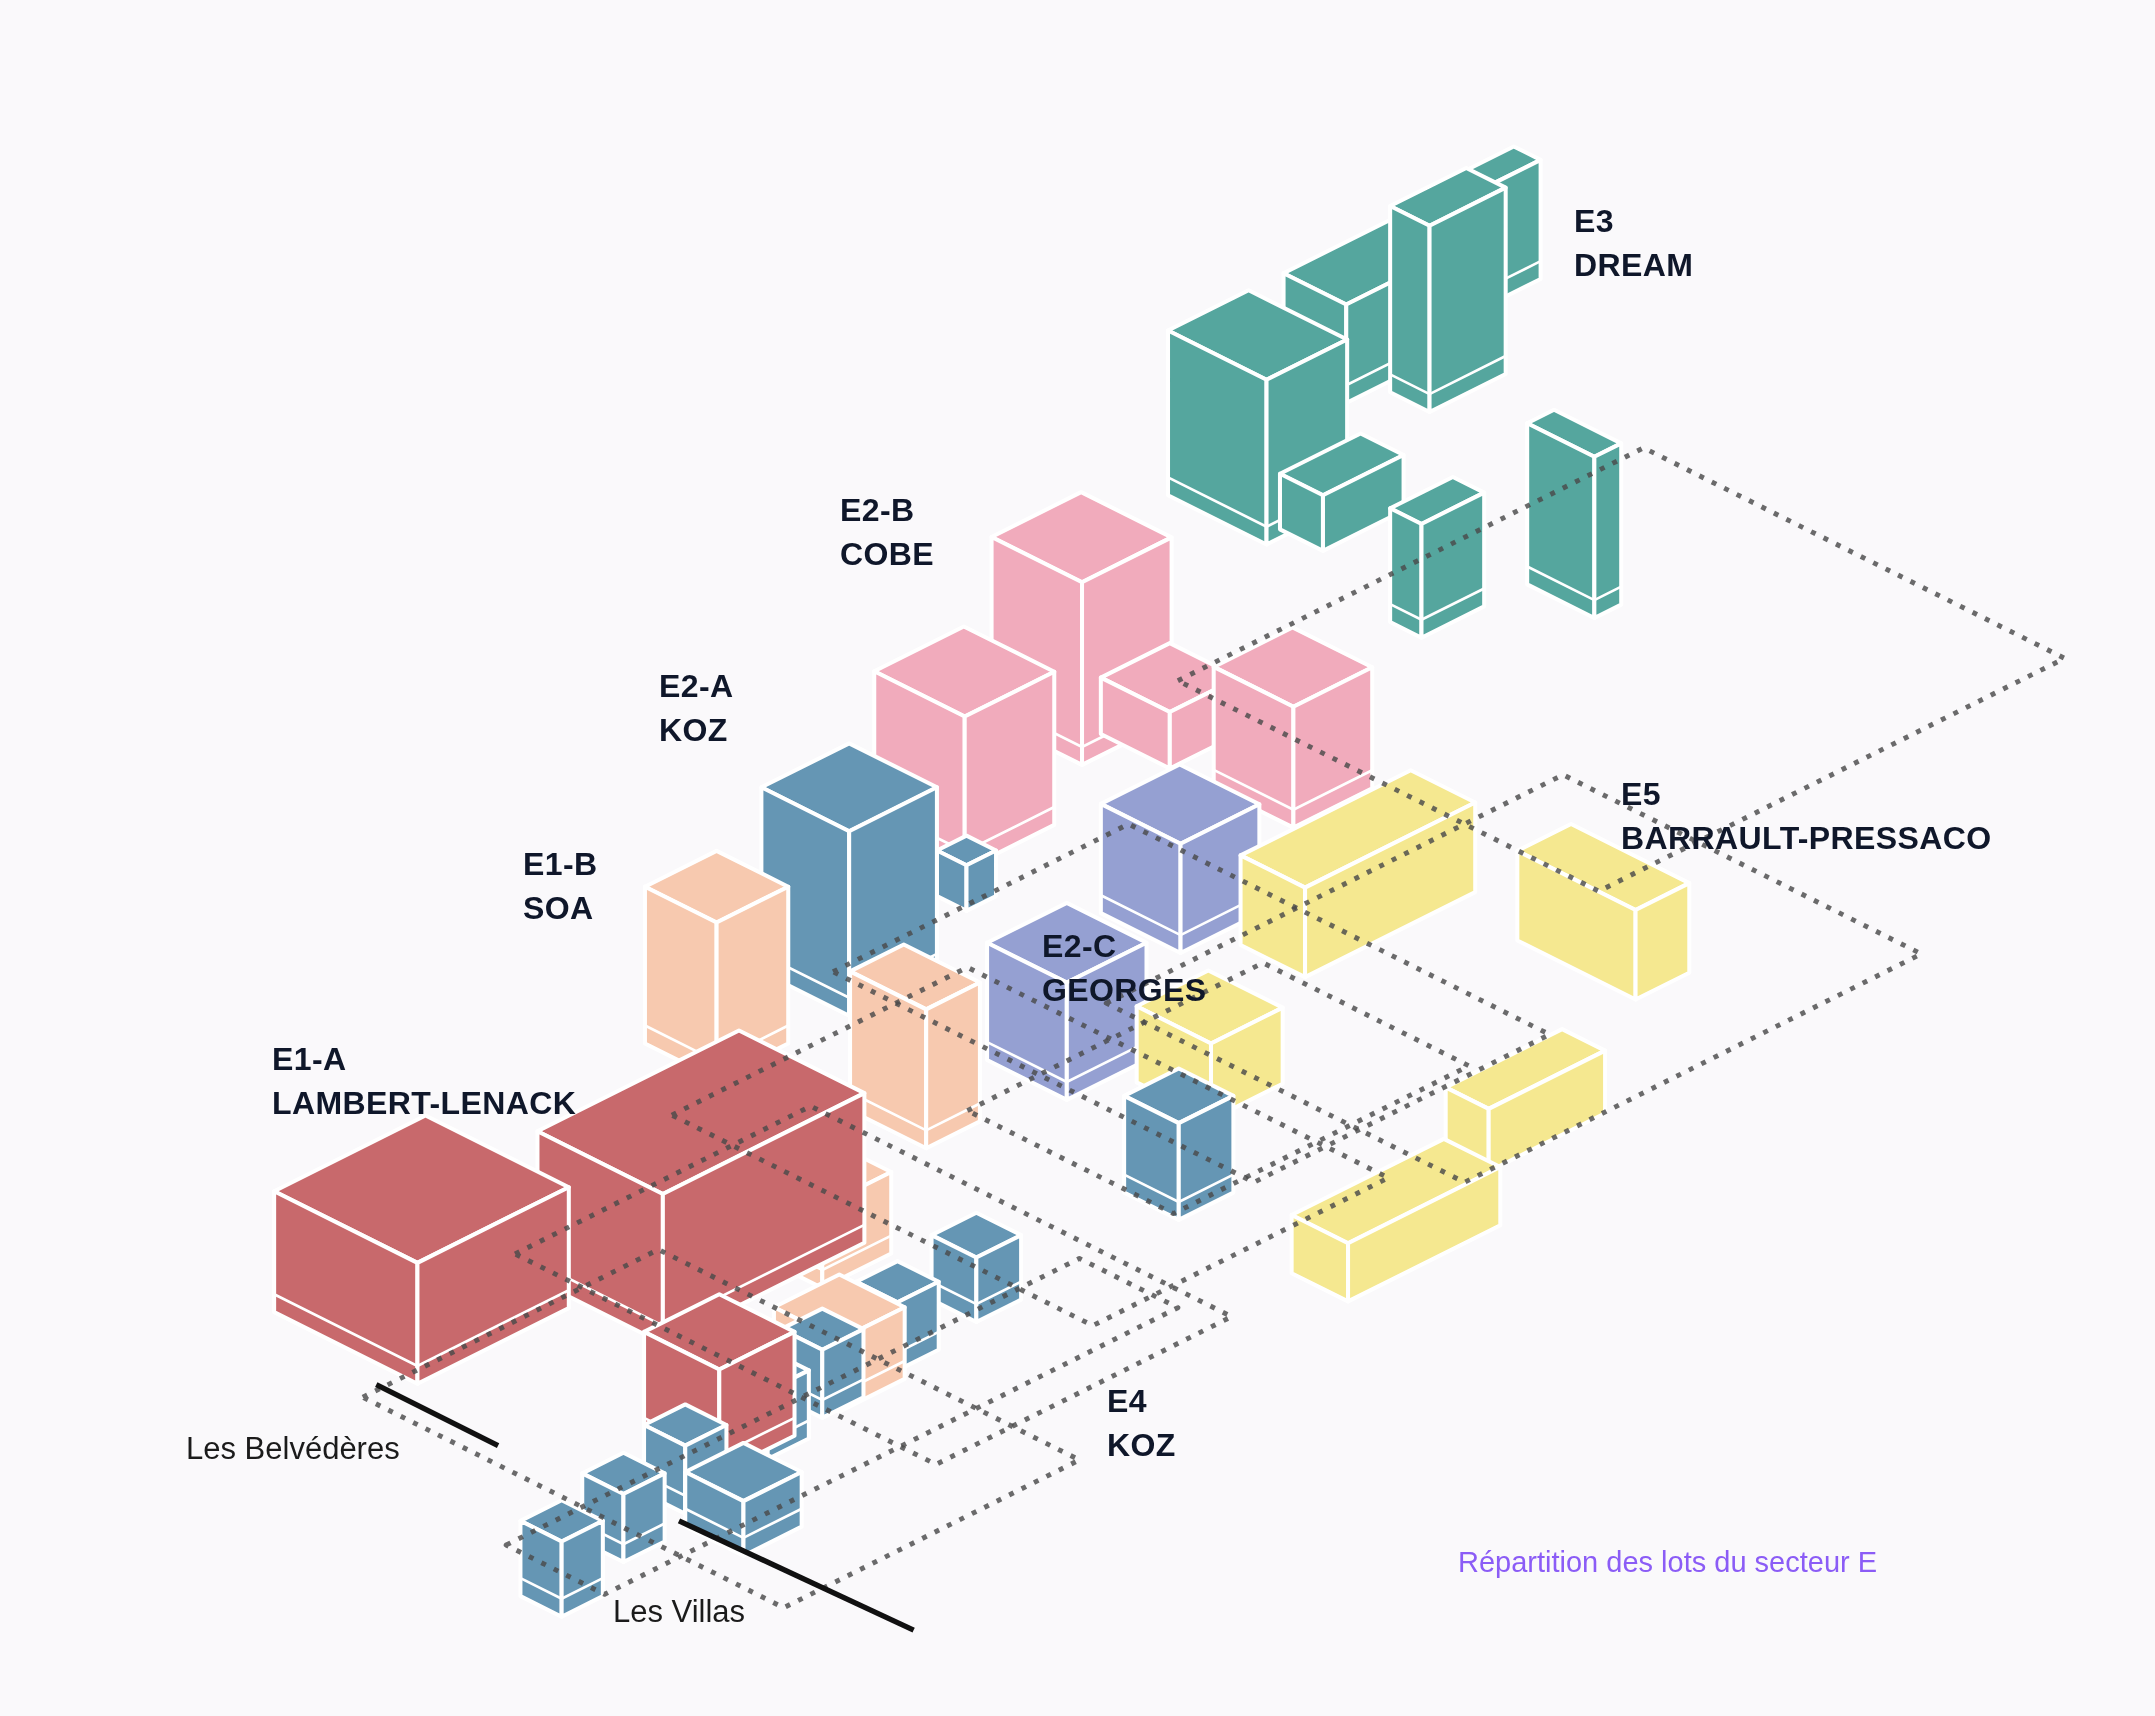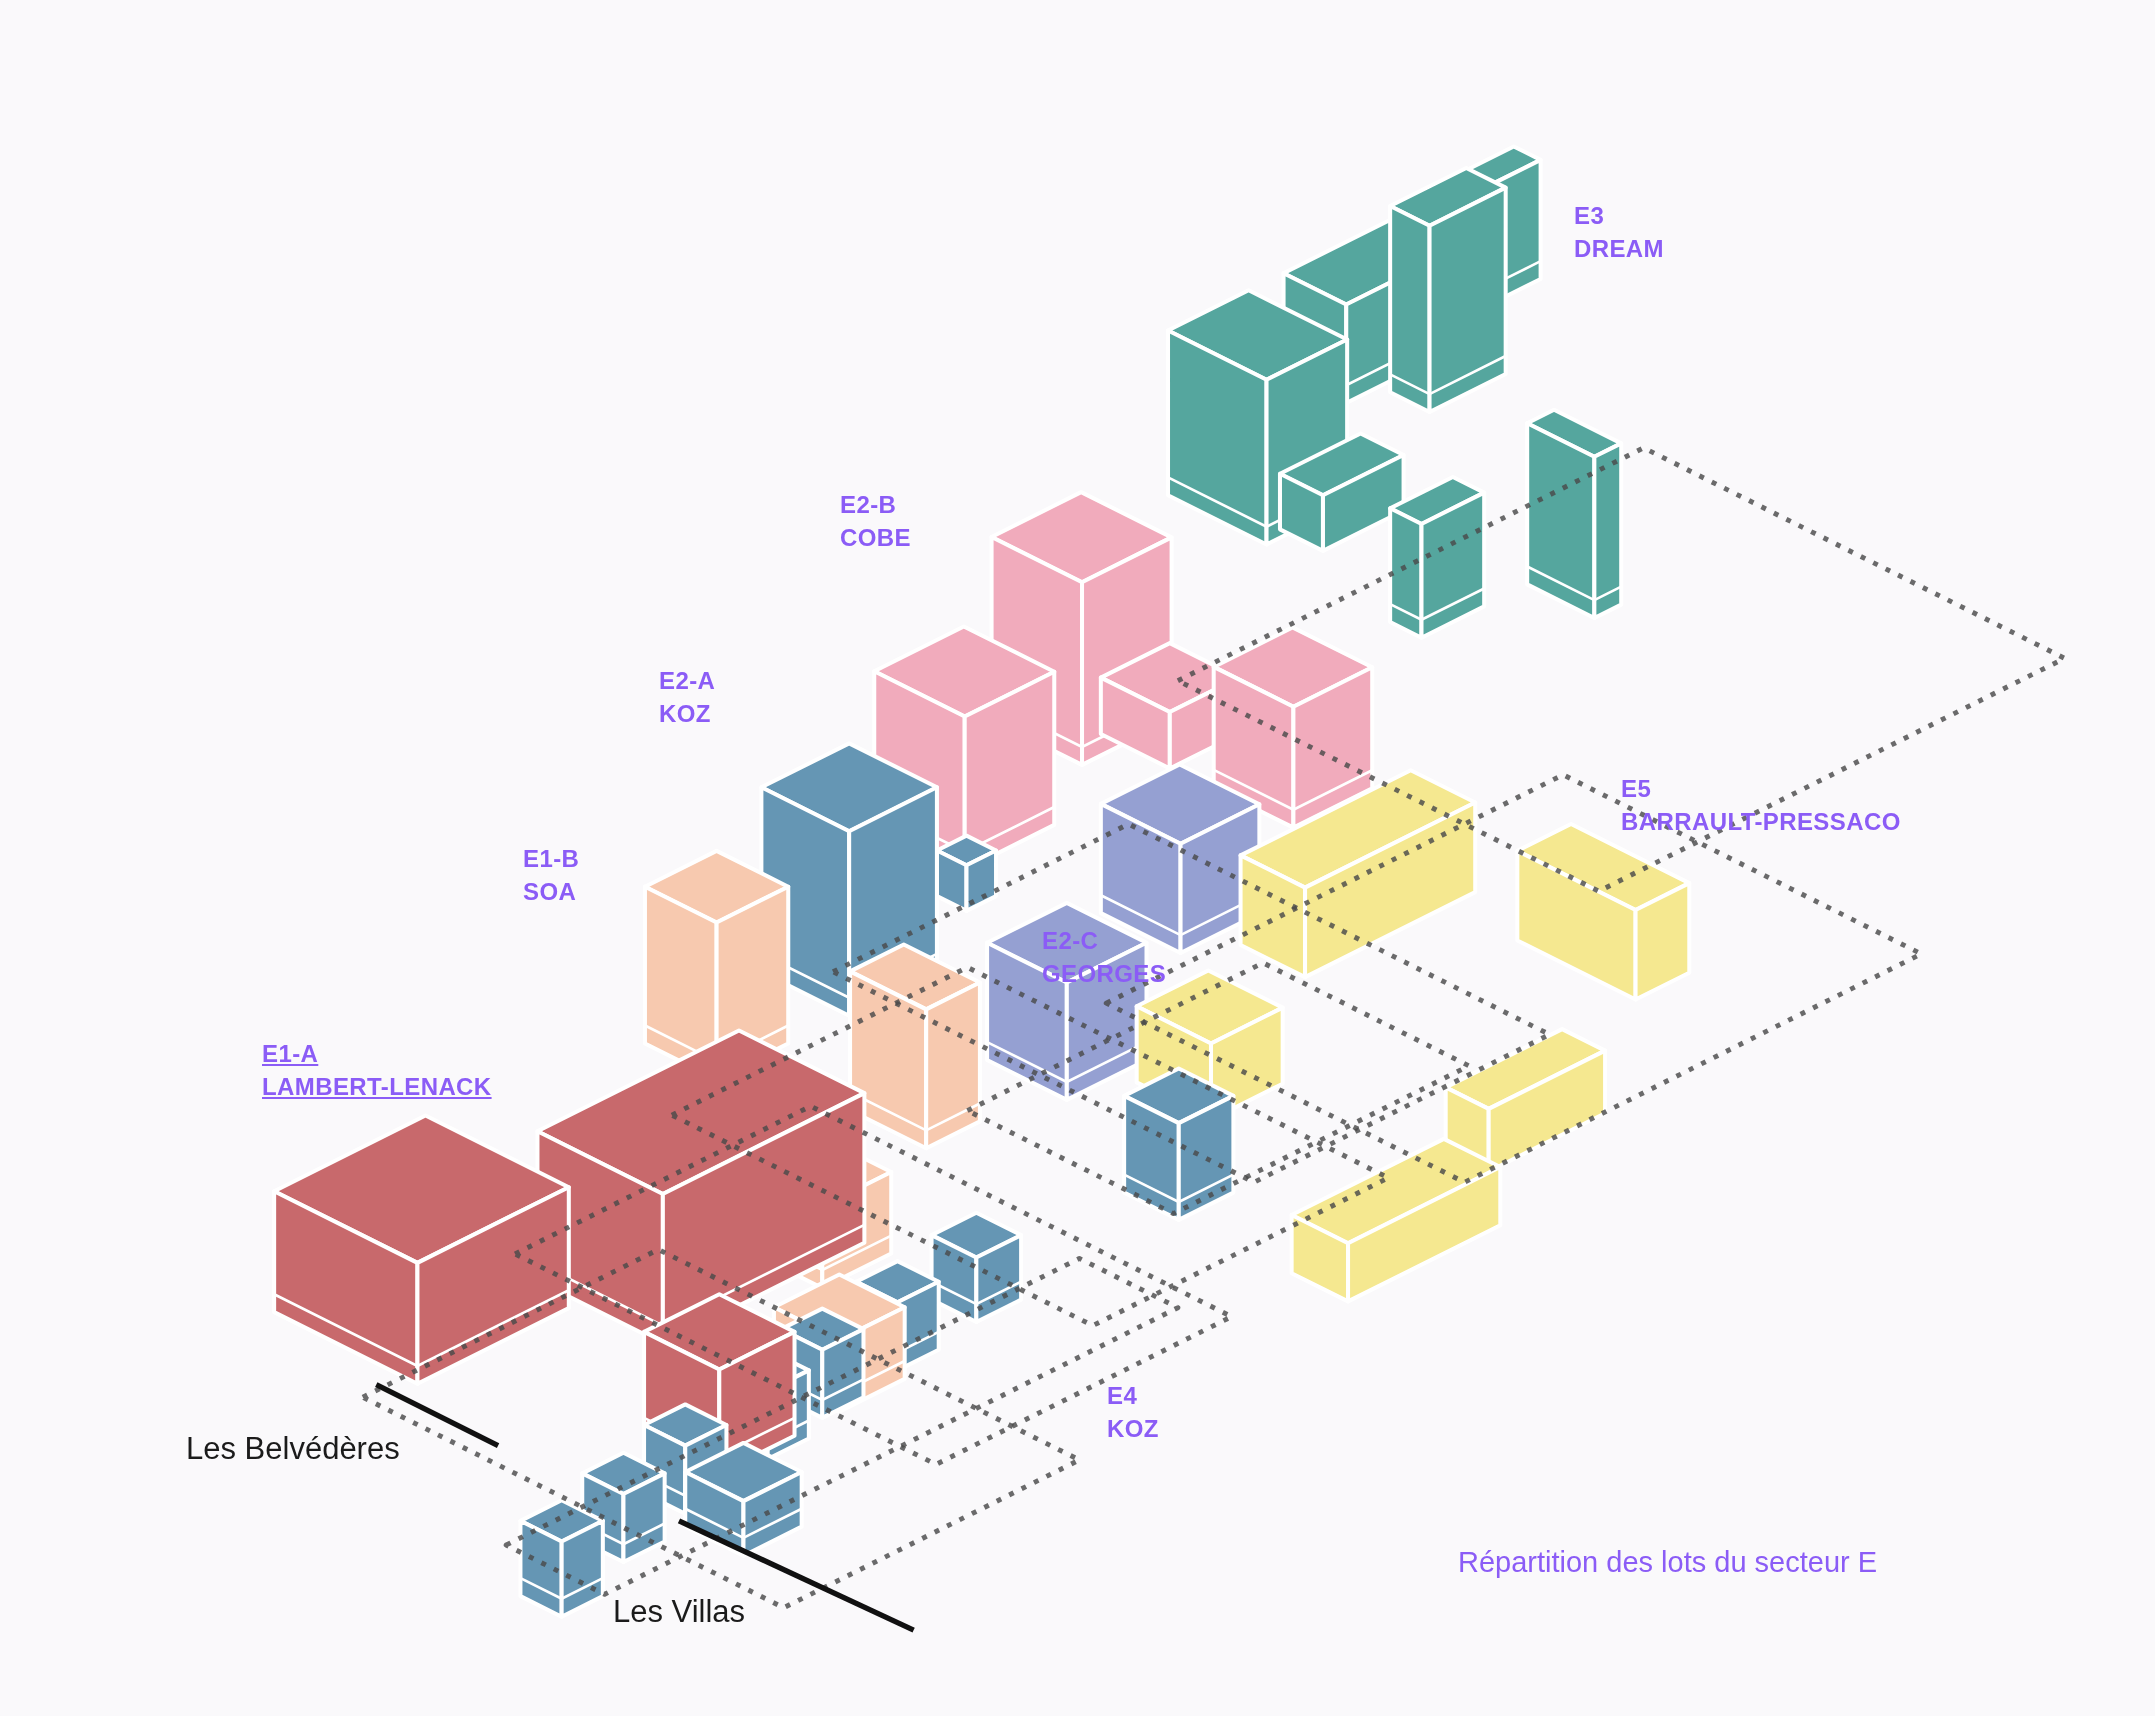--- a/index.html
+++ b/index.html
@@ -7,24 +7,24 @@
     position:relative;
     width:2156px;height:1717px;
     background:#faf9fb;
     overflow:hidden;
     font-family:"Liberation Sans", sans-serif;
   }
   svg{position:absolute;left:0;top:0;}
   .lot-label{
     position:absolute;
     font-weight:700;
-    font-size:24px;
+    font-size:32px;
     line-height:1.38;
     letter-spacing:0.4px;
-    color:#8b5cf6;
+    color:#0f172a;
     white-space:pre-line;
   }
   .street-label{
     position:absolute;
     font-weight:400;
     font-size:31px;
     color:#1b1b1b;
     white-space:nowrap;
     text-align:right;
   }
@@ -261,21 +261,21 @@
       <polygon points="750.0,1245.0 1080.0,1080.0 1550.0,1315.0 1220.0,1480.0" fill="none" stroke="#4a4a4a" stroke-width="5.5" stroke-linejoin="round" stroke-dasharray="5.5 10" opacity="0.82"></polygon>
       <polygon points="930.0,1085.0 1260.0,920.0 1730.0,1155.0 1400.0,1320.0" fill="none" stroke="#4a4a4a" stroke-width="5.5" stroke-linejoin="round" stroke-dasharray="5.5 10" opacity="0.82"></polygon>
       <polygon points="1080.0,1240.0 1410.0,1075.0 1640.0,1190.0 1310.0,1355.0" fill="none" stroke="#4a4a4a" stroke-width="5.5" stroke-linejoin="round" stroke-dasharray="5.5 10" opacity="0.82"></polygon>
       <polygon points="1315.0,760.0 1835.0,500.0 2305.0,735.0 1785.0,995.0" fill="none" stroke="#4a4a4a" stroke-width="5.5" stroke-linejoin="round" stroke-dasharray="5.5 10" opacity="0.82"></polygon>
       <polygon points="565.0,1725.0 1205.0,1405.0 1315.0,1460.0 675.0,1780.0" fill="none" stroke="#4a4a4a" stroke-width="5.5" stroke-linejoin="round" stroke-dasharray="5.5 10" opacity="0.82"></polygon>
       <polygon points="1235.0,1120.0 1745.0,865.0 2145.0,1065.0 1635.0,1320.0" fill="none" stroke="#4a4a4a" stroke-width="5.5" stroke-linejoin="round" stroke-dasharray="5.5 10" opacity="0.82"></polygon>
       <polyline points="420.0,1546.0 556.0,1614.0" fill="none" stroke="#111" stroke-width="6"></polyline>
       <polyline points="758.0,1698.0 1020.0,1820.0" fill="none" stroke="#111" stroke-width="6"></polyline>
     </svg>
   <div id="labels">
-      <div class="lot-label" style="left: 262px; top: 1037px; text-decoration: underline;">E1-A
+      <div class="lot-label" style="left: 272px; top: 1037px;">E1-A
 LAMBERT-LENACK</div>
       <div class="lot-label" style="left: 523px; top: 842px;">E1-B
 SOA</div>
       <div class="lot-label" style="left: 659px; top: 664px;">E2-A
 KOZ</div>
       <div class="lot-label" style="left: 840px; top: 488px;">E2-B
 COBE</div>
       <div class="lot-label" style="left: 1042px; top: 924px;">E2-C
 GEORGES</div>
       <div class="lot-label" style="left: 1574px; top: 199px;">E3

